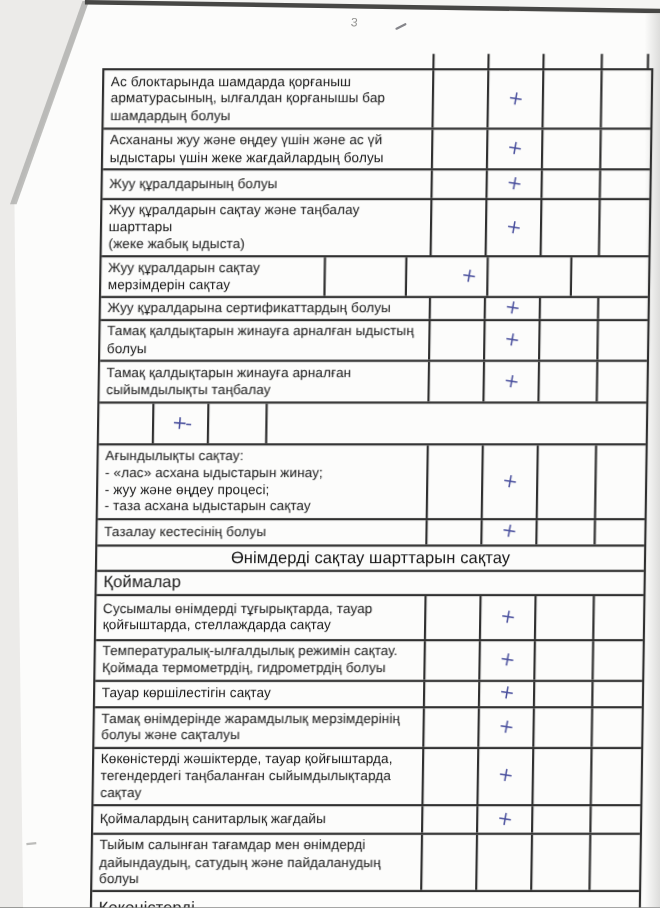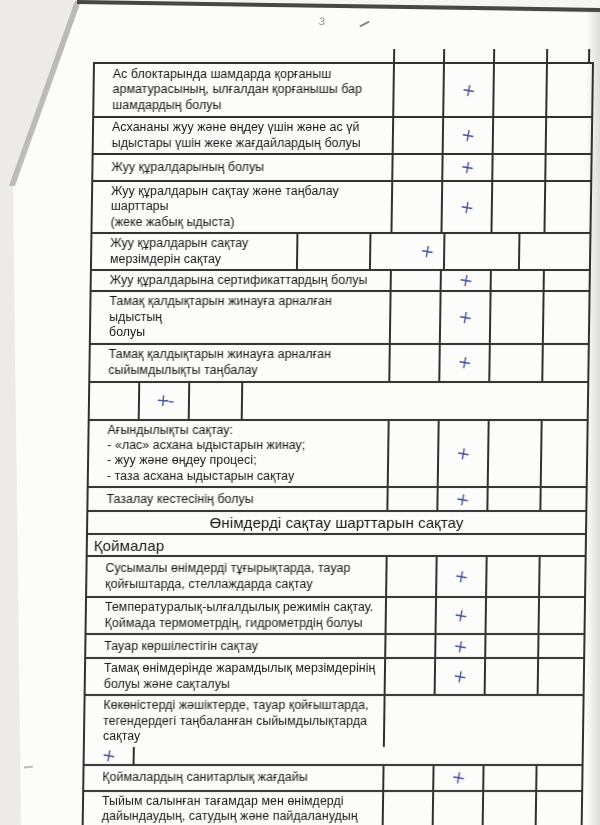--- a/index.html
+++ b/index.html
@@ -54,21 +54,21 @@
     position:absolute;left:93px;top:62px;width:497px;
     transform:skewX(-0.85deg);transform-origin:0 0;
     border:2px solid var(--line,#303030);
     background:transparent;
     filter:blur(0.2px);
   }
   .stub{position:absolute;top:-15px;height:13px;width:2px;background:var(--line,#303030);}
   .row{display:flex;box-sizing:border-box;border-bottom:2px solid var(--line,#303030);}
   .row:last-child{border-bottom:none;}
   .cell{box-sizing:border-box;display:flex;align-items:center;}
-  .ct{width:300px;border-right:2px solid var(--line,#303030);padding:2px 8px 2px 18px;}
+  .ct{width:300px;border-right:2px solid var(--line,#303030);padding:2px 8px 2px 6px;}
   .cc{border-right:2px solid var(--line,#303030);justify-content:center;}
   .c1{width:50px;} .c2{width:50px;} .c3{width:53px;} .c4{width:44px;border-right:none;}
   .full{flex:1;padding:2px 8px 2px 6px;}
   .center{justify-content:center;padding:2px;}
   .txt{
     white-space:pre-line;font-size:12.3px;line-height:15.4px;color:#161616;
     letter-spacing:.1px;
   }
   .bold{font-weight:normal;font-size:15px;}
   .mark{
@@ -275,21 +275,21 @@
           <span class="txt">Тамақ өнімдерінде жарамдылық мерзімдерінің
 болуы және сақталуы</span>
         </div>
         <div class="cell cc c1"></div>
         <div class="cell cc c2">
           <span class="mark">+</span>
         </div>
         <div class="cell cc c3"></div>
         <div class="cell cc c4"></div>
       </div>
-      <div class="row" style="min-height: 51px; flex-direction: column;">
+      <div class="row" style="min-height: 51px;">
         <div class="cell ct">
           <span class="txt">Көкөністерді жәшіктерде, тауар қойғыштарда,
 тегендердегі таңбаланған сыйымдылықтарда
 сақтау</span>
         </div>
         <div class="cell cc c1"></div>
         <div class="cell cc c2">
           <span class="mark">+</span>
         </div>
         <div class="cell cc c3"></div>

